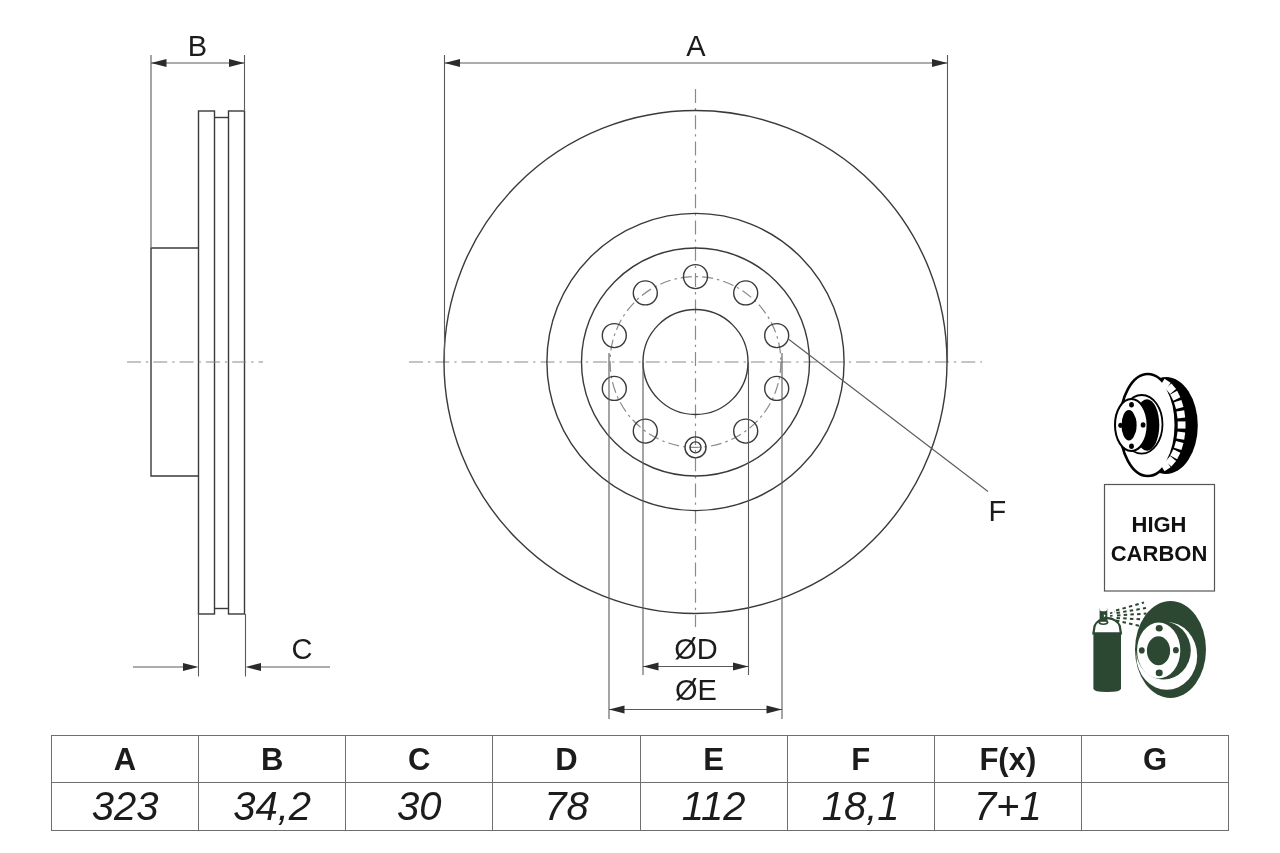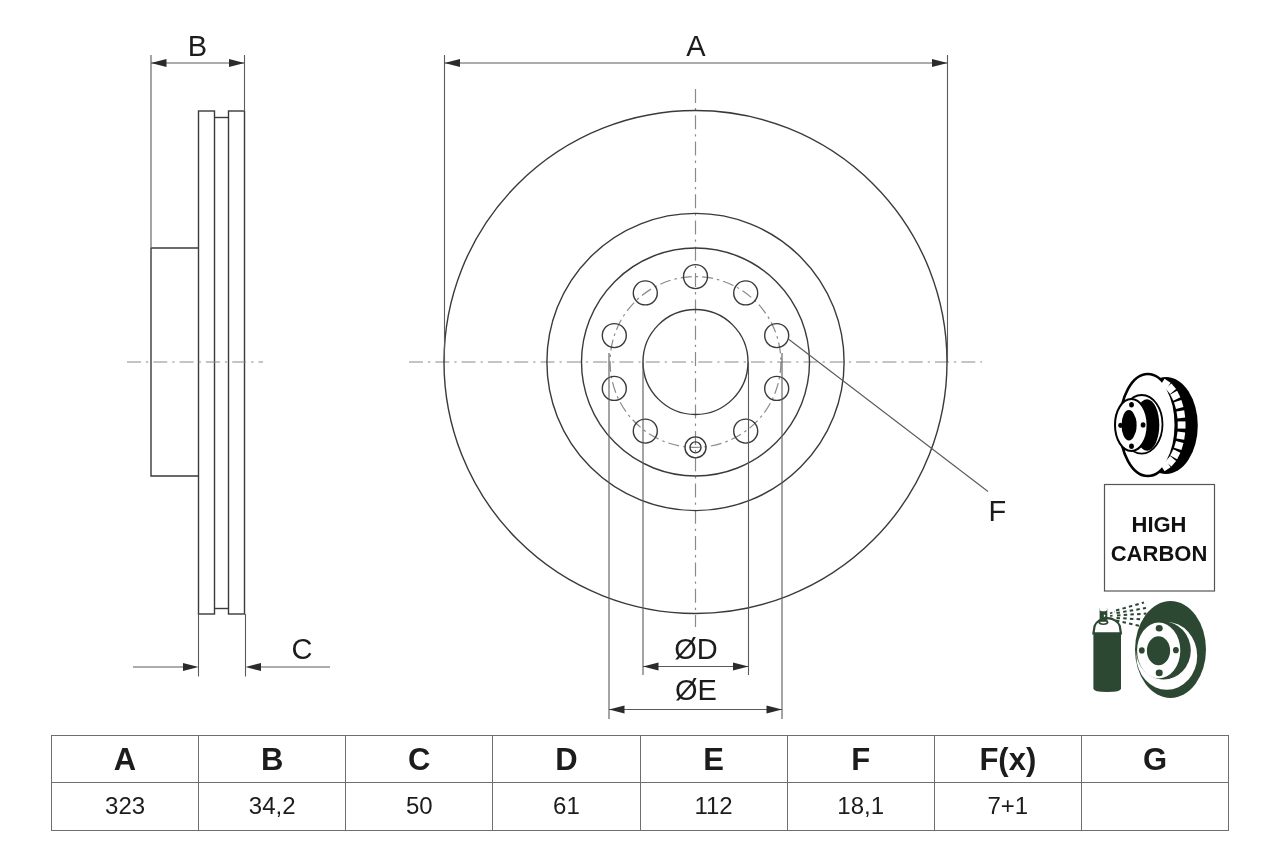--- a/index.html
+++ b/index.html
@@ -1,20 +1,20 @@
 <!DOCTYPE html>
 <html><head>
 <meta charset="utf-8">
 <style>
 html,body{margin:0;padding:0;background:#fff;}
 body{width:1280px;height:853px;position:relative;font-family:"Liberation Sans",sans-serif;}
 #tbl{position:absolute;left:51px;top:735px;border-collapse:collapse;table-layout:fixed;width:1178px;}
 #tbl td{border:1.6px solid #6f6f6f;text-align:center;padding:0;color:#1c1c1c;}
 #tbl tr.h td{height:45px;font-weight:bold;font-size:31px;padding-top:1px;}
-#tbl tr.v td{height:46.5px;font-size:24px;padding-bottom:0;}
+#tbl tr.v td{height:46.5px;font-size:40px;padding-bottom:0;font-style:italic;}
 </style>
 </head>
 <body>
 <svg width="1280" height="853" viewBox="0 0 1280 853" style="position:absolute;left:0;top:0">
 
 <g fill="none" stroke="#3a3a3a" stroke-width="1.4">
   <rect x="198.5" y="111" width="16" height="503"></rect>
   <rect x="228.5" y="111" width="16" height="503"></rect>
   <line x1="214.5" y1="117.5" x2="228.5" y2="117.5"></line>
   <line x1="214.5" y1="608.5" x2="228.5" y2="608.5"></line>
@@ -165,21 +165,21 @@
         <td>C</td>
         <td>D</td>
         <td>E</td>
         <td>F</td>
         <td>F(x)</td>
         <td>G</td>
       </tr>
 <tr class="v">
         <td>323</td>
         <td>34,2</td>
-        <td>50</td>
-        <td>61</td>
+        <td>30</td>
+        <td>78</td>
         <td>112</td>
         <td>18,1</td>
         <td>7+1</td>
         <td></td>
       </tr>
 </tbody>
   </table>
 
 </body></html>

